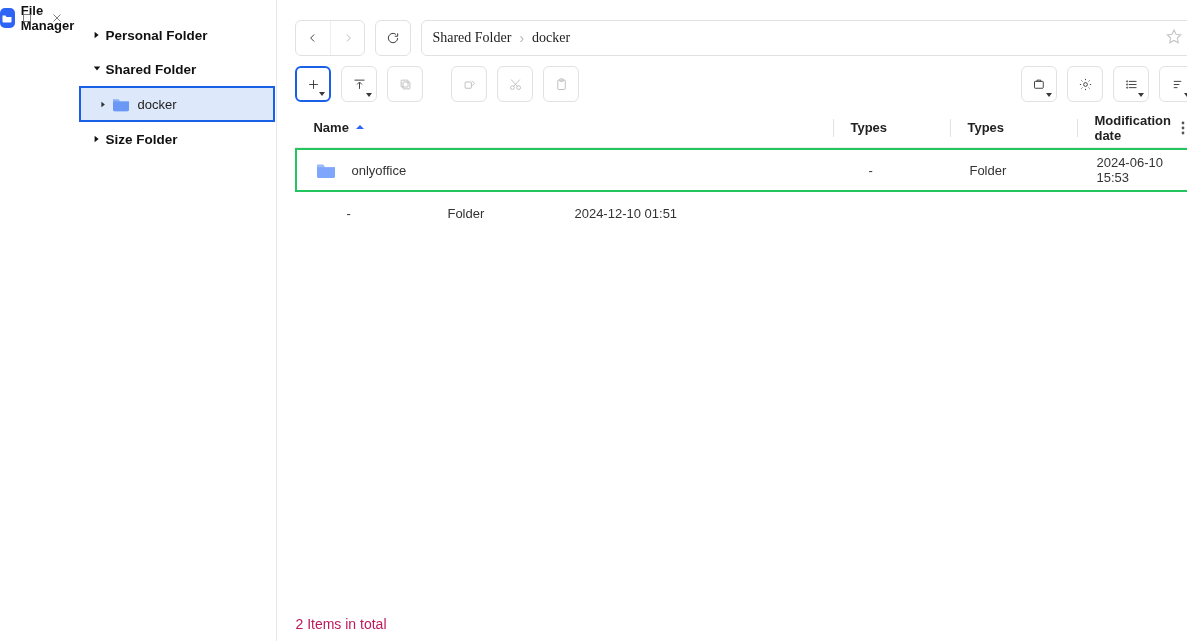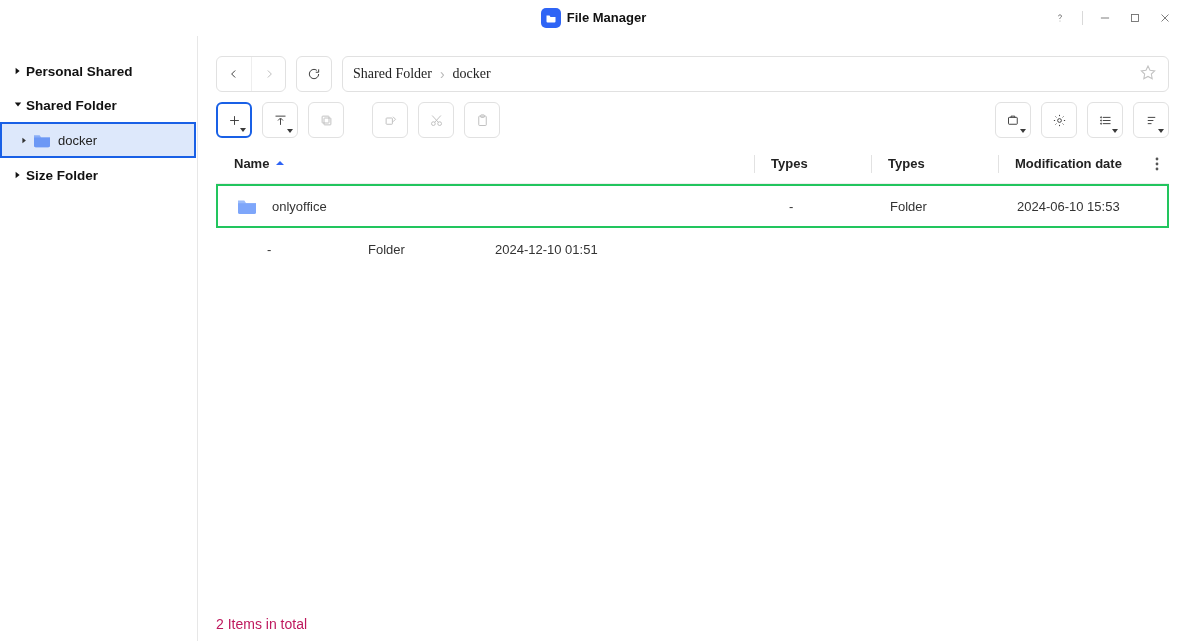--- a/index.html
+++ b/index.html
@@ -1,17 +1,17 @@
 <!DOCTYPE html>
 <html><head>
 <meta charset="utf-8">
 <style>
   * { box-sizing: border-box; margin: 0; padding: 0; }
   html, body { height: 100%; font-family: -apple-system, "Segoe UI", Arial, sans-serif; font-size: 13px; color: #222; }
-  .app { width: 1187px; height: 641px; display: flex; flex-direction: column; background: #fff; }
+  .app { width: 1187px; height: 641px; display: flex; background: #fff; }
   
   .titlebar { height: 36px; display: flex; align-items: center; justify-content: center; position: relative; border-bottom: 1px solid transparent; }
   .titlebar .title-wrap { display: flex; align-items: center; gap: 6px; }
   .titlebar .title-icon { width: 20px; height: 20px; border-radius: 5px; background: #2e64f5; display: flex; align-items: center; justify-content: center; }
   .titlebar .title-icon svg { width: 12px; height: 12px; fill: #fff; }
   .titlebar .title-text { font-weight: 600; font-size: 13px; color: #111; }
   .win-ctrls { position: absolute; right: 14px; top: 0; height: 100%; display: flex; align-items: center; gap: 14px; }
   .win-ctrls .sep { width: 1px; height: 14px; background: #d9d9d9; }
   .win-ctrls .ctrl { width: 16px; height: 16px; display: flex; align-items: center; justify-content: center; color: #6b6b6b; cursor: pointer; }
   .win-ctrls .ctrl svg { width: 14px; height: 14px; stroke: currentColor; fill: none; stroke-width: 1.5; }
@@ -113,21 +113,21 @@
   <div class="body">
 
     <div class="sidebar">
       <div class="tree">
         <div class="row">
           <span class="twisty">
               <svg viewBox="0 0 10 10">
                 <path d="M2 1l5 4-5 4z"></path>
               </svg>
             </span>
-          <span>Personal Shared</span>
+          <span>Personal Folder</span>
         </div>
         <div class="row">
           <span class="twisty">
               <svg viewBox="0 0 10 10">
                 <path d="M1 2l4 5 4-5z"></path>
               </svg>
             </span>
           <span>Shared Folder</span>
         </div>
         <div class="child selected">

